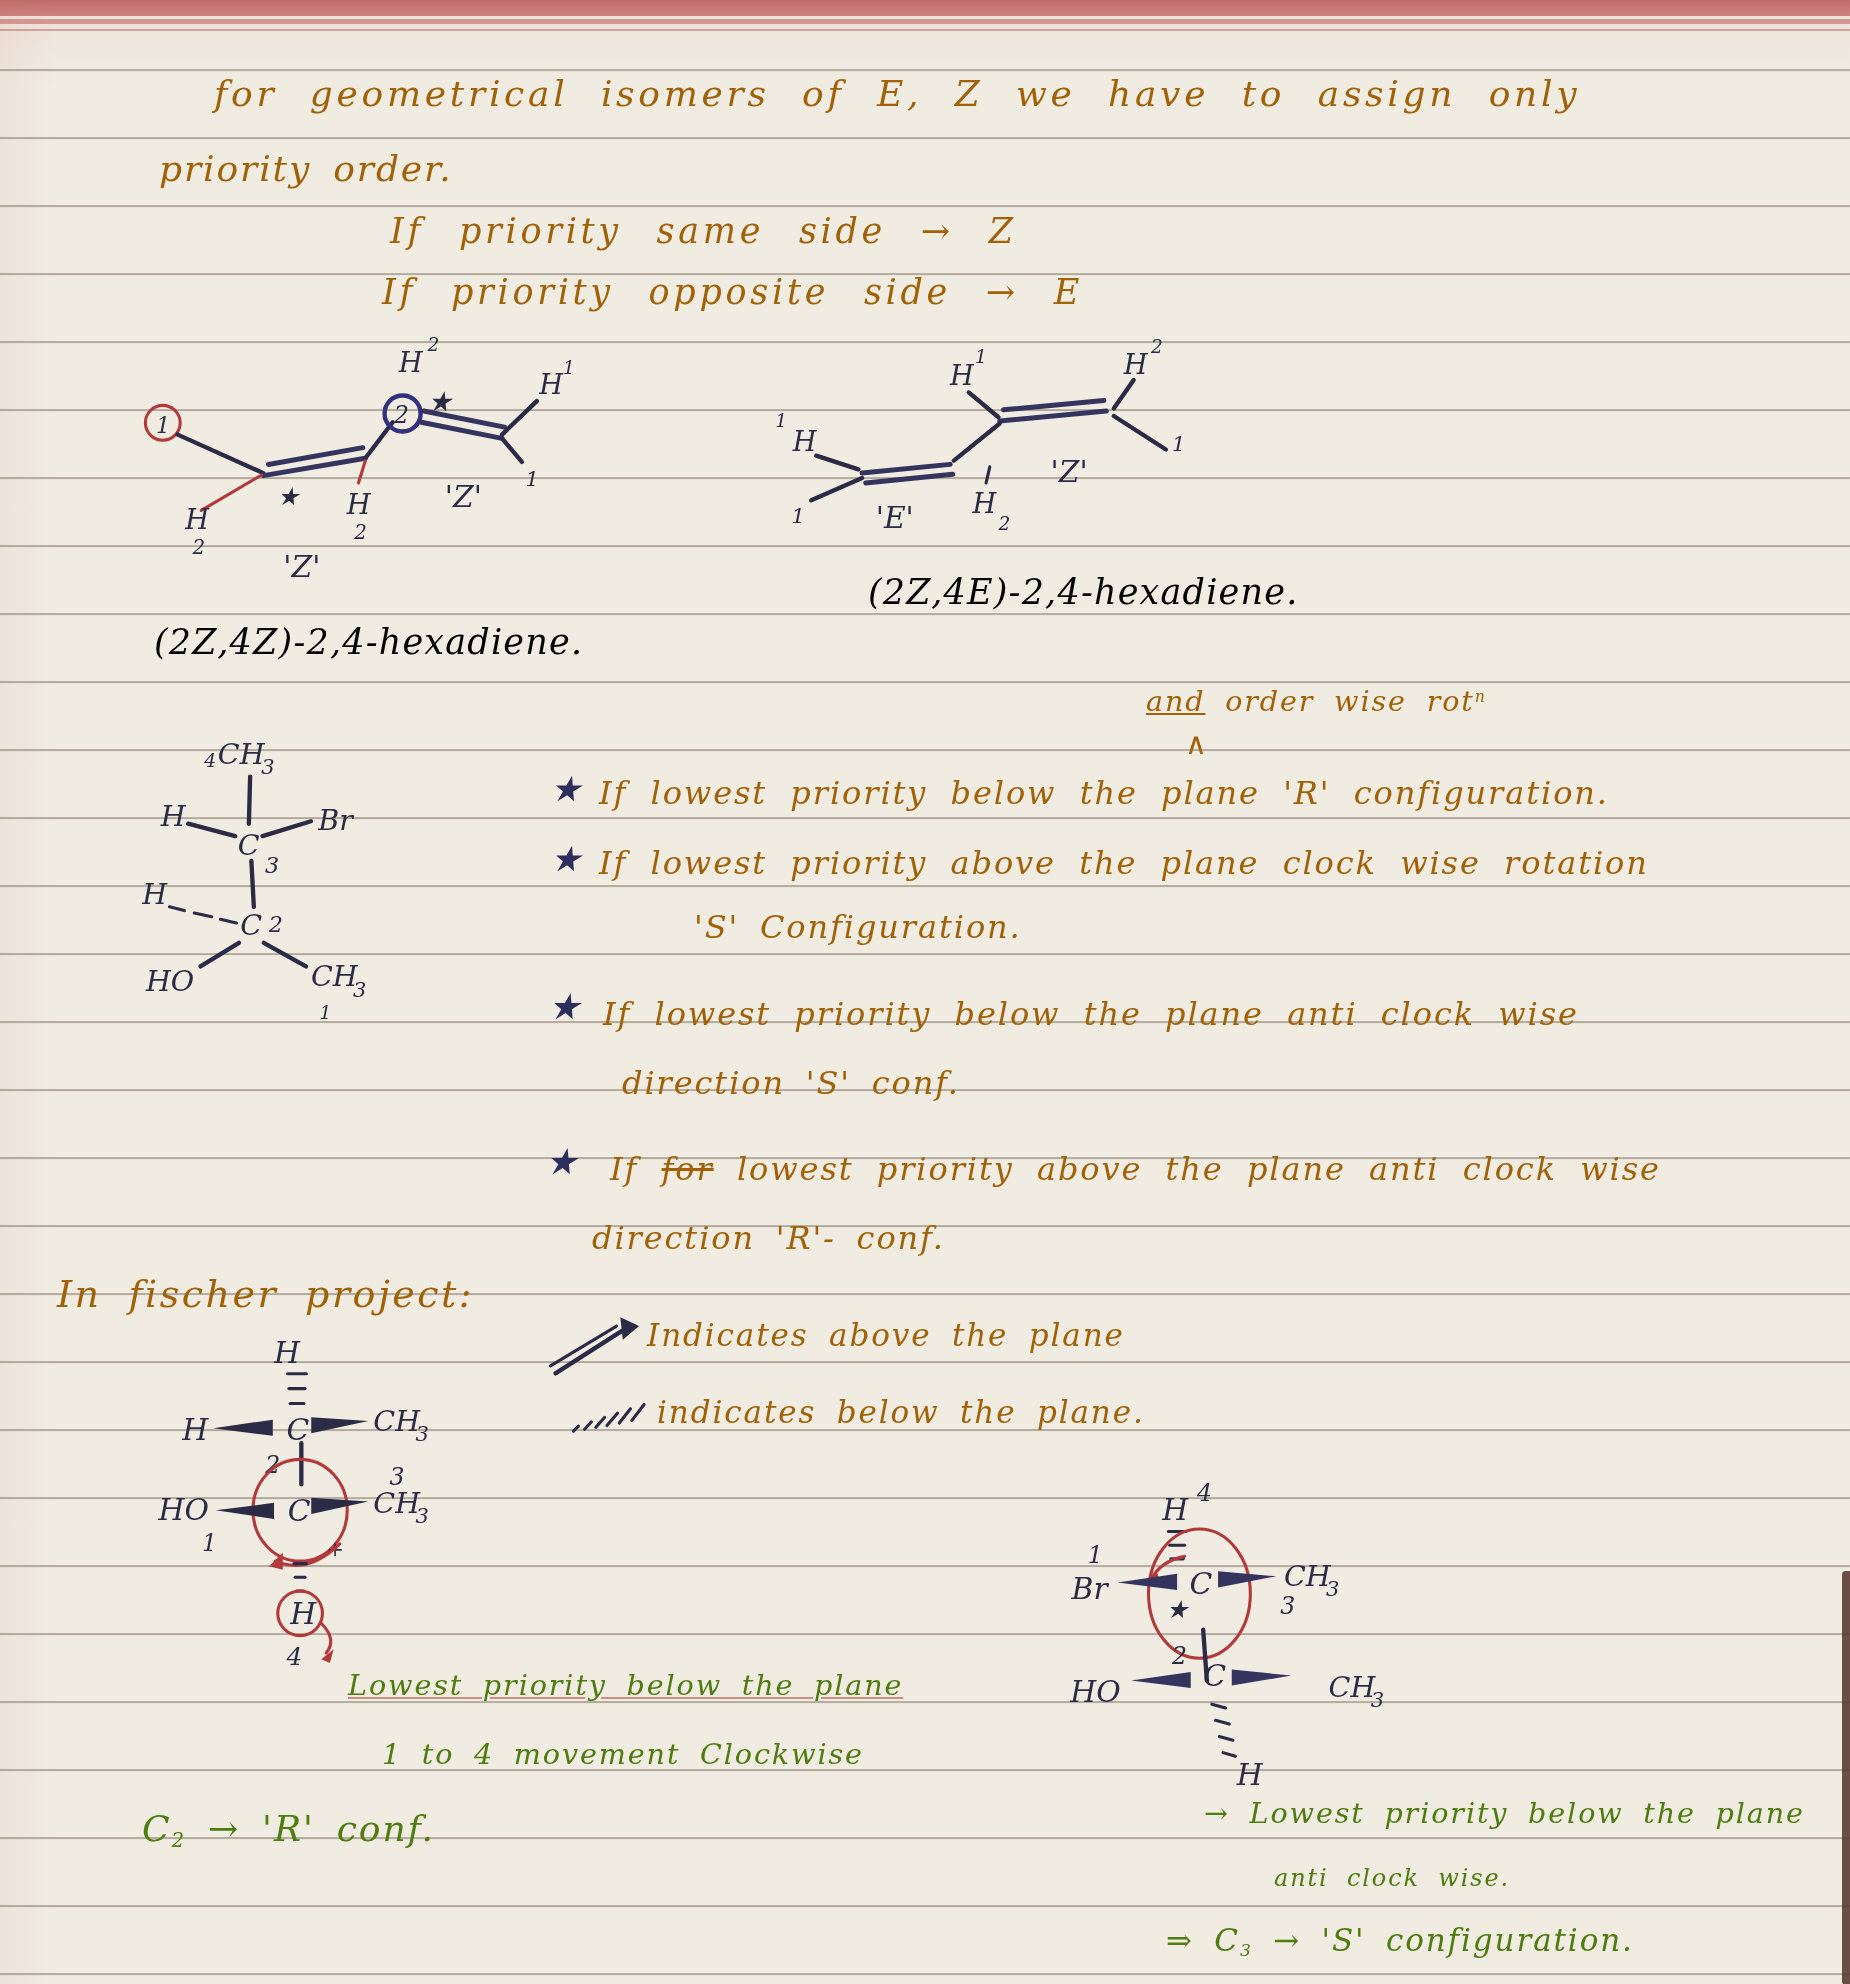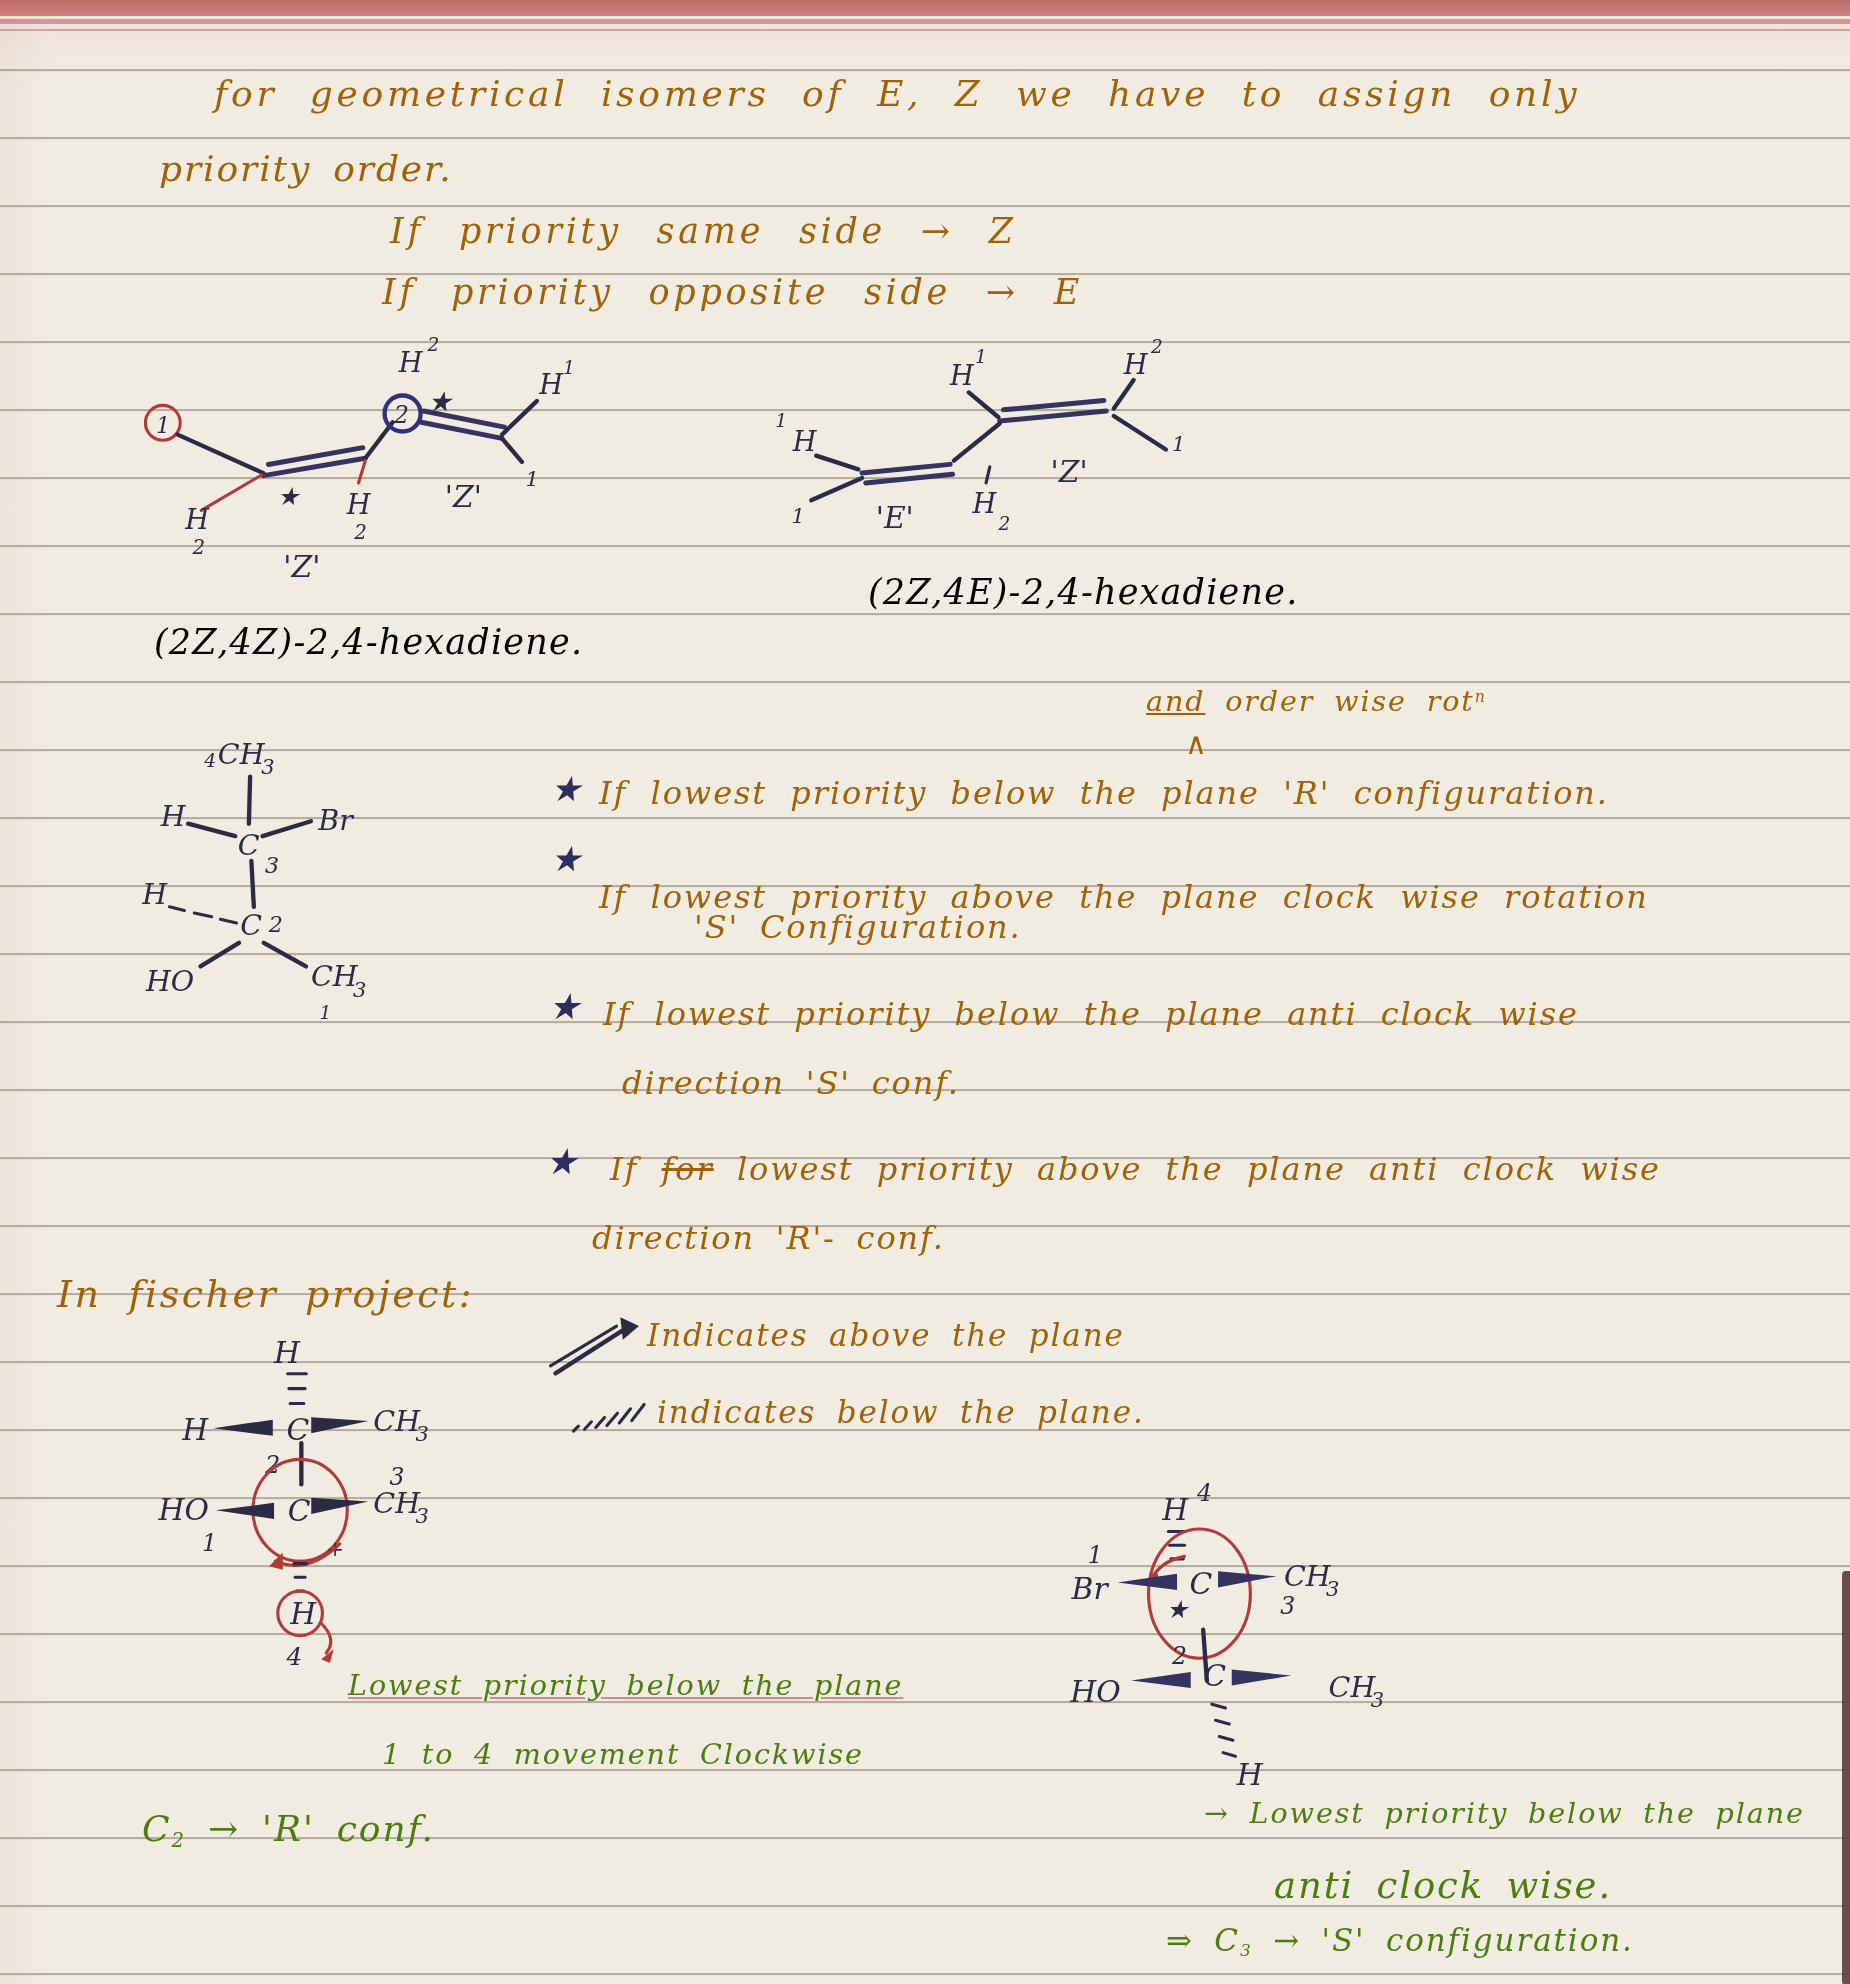--- a/index.html
+++ b/index.html
@@ -93,21 +93,21 @@
 </svg>
 <div class="hw maroon" style="left:868px;top:572px;font-size:35px;letter-spacing:1.2px;">(2Z,4E)-2,4-hexadiene.</div>
 
 <div class="hw" style="left:1146px;top:684px;font-size:28.6px;"><span style="text-decoration:underline;text-align:right;">and</span><span> order wise rot</span><sup class="h">n</sup></div>
 <div class="hw" style="left:1185px;top:726px;font-size:30px;">∧</div>
 
 <div class="hw navy" style="left:550px;top:769px;font-size:35px;">★</div>
 <div class="hw" style="left:599px;top:774px;font-size:32px;word-spacing:11.2px;"><span>If lowest priority below the plane 'R' configuration.</span></div>
 
 <div class="hw navy" style="left:550px;top:839px;font-size:35px;">★</div>
-<div class="hw" style="left:599px;top:844px;font-size:32px;word-spacing:11.2px;margin-top:34px;"><span>If lowest priority above the plane clock wise rotation</span></div>
+<div class="hw" style="left:599px;top:844px;font-size:32px;word-spacing:11.2px;"><span>If lowest priority above the plane clock wise rotation</span></div>
 <div class="hw" style="left:694px;top:908px;font-size:32px;">'S' Configuration.</div>
 
 <svg style="left:121px;top:717px;" width="360" height="335" viewBox="0 0 580 540">
   <text x="134" y="80" font-size="30">4</text>
   <text x="156" y="76" font-size="46">CH</text>
   <text x="226" y="92" font-size="34">3</text>
   <line x1="208" y1="96" x2="206" y2="172" class="bk"></line>
   <text x="64" y="176" font-size="46">H</text>
   <line x1="108" y1="172" x2="184" y2="192" class="bk"></line>
   <text x="188" y="222" font-size="46">C</text>
@@ -222,15 +222,15 @@
   <text x="450" y="378" font-size="46">CH</text>
   <text x="518" y="394" font-size="34">3</text>
   <line x1="262" y1="390" x2="284" y2="396" class="bk thin"></line>
   <line x1="268" y1="416" x2="290" y2="422" class="bk thin"></line>
   <line x1="274" y1="442" x2="296" y2="448" class="bk thin"></line>
   <line x1="280" y1="468" x2="300" y2="474" class="bk thin"></line>
   <text x="302" y="520" font-size="48">H</text>
 </svg>
 
 <div class="hw crimson" style="left:1204px;top:1796px;font-size:28.6px;">→ Lowest priority below the plane</div>
-<div class="hw crimson" style="left:1274px;top:1864px;font-size:37px;">anti clock wise.</div>
+<div class="hw crimson" style="left:1274px;top:1864px;font-size:24px;">anti clock wise.</div>
 <div class="hw crimson" style="left:1166px;top:1922px;font-size:31px;"><span>⇒ C</span><sub class="h">3</sub><span> → 'S' configuration.</span></div>
 
 
 </body></html>

